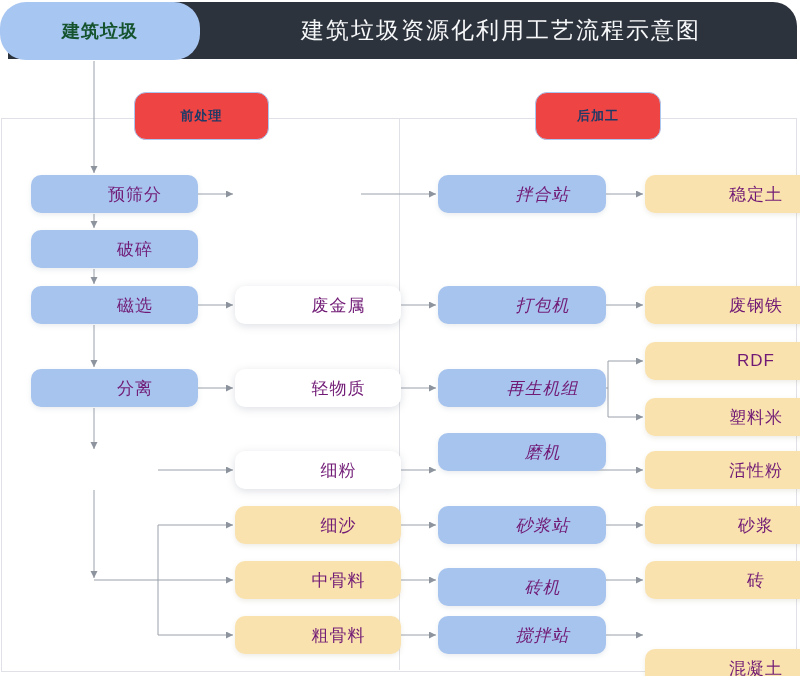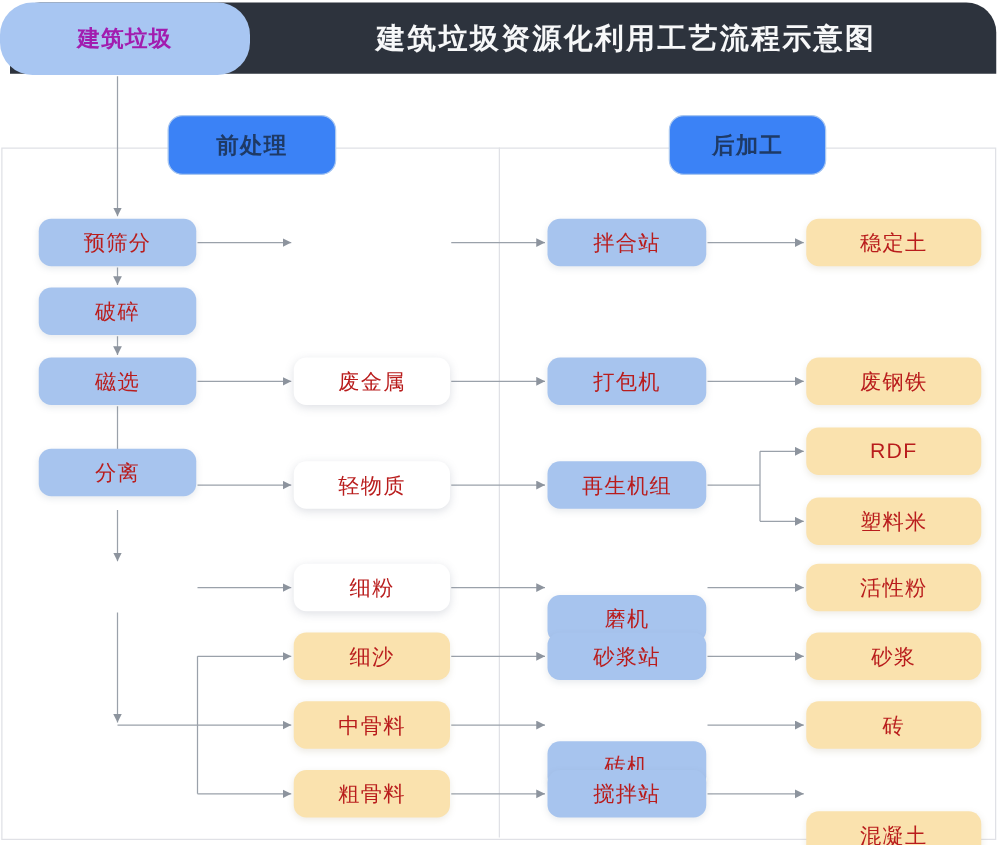--- a/index.html
+++ b/index.html
@@ -8,59 +8,59 @@
     font-family:"Liberation Sans",sans-serif;
   }
   
   .topbar{
     position:absolute;left:8px;top:2px;right:3px;height:57px;
     background:#2d333d;border-radius:24px 24px 0 0;z-index:4;
   }
   .topbar-title{
     position:absolute;left:200px;right:10px;top:2px;height:57px;z-index:5;
     display:flex;align-items:center;justify-content:center;
-    color:#f7f8f9;font-size:23px;font-weight:700;letter-spacing:2px;padding-left:12px;
+    color:#f7f8f9;font-size:23px;font-weight:400;letter-spacing:2px;padding-left:12px;
   }
   .badge{
     position:absolute;left:0;top:2px;width:200px;height:58px;z-index:6;
     background:#a8c6f2;border-radius:26px;
     display:flex;align-items:center;justify-content:center;
-    color:#a21caf;font-size:18px;font-weight:700;letter-spacing:1px;
+    color:#14532d;font-size:18px;font-weight:700;letter-spacing:1px;
   }
   
   .panel{
     position:absolute;left:1px;top:118px;width:794px;height:552px;
     border:1px solid #e0e1e6;z-index:1;background:#fff;
   }
   .vdivider{
     position:absolute;left:399px;top:118px;width:1px;height:552px;
     background:#e0e1e6;z-index:1;
   }
   
   .seclabel{
     position:absolute;top:92px;height:48px;z-index:3;box-sizing:border-box;
-    background:#3b82f6;border:1.5px solid #a9c7f0;border-radius:12px;
+    background:#ef4444;border:1.5px solid #a9c7f0;border-radius:12px;
     display:flex;align-items:center;justify-content:center;
-    color:#1e3a66;font-size:18px;font-weight:600;letter-spacing:1px;
+    color:#1e3a66;font-size:13px;font-weight:600;letter-spacing:1px;
   }
   
   svg.edges{position:absolute;left:0;top:0;z-index:2;}
   svg.edges line, svg.edges path.wire{stroke:#9aa1aa;stroke-width:1;fill:none;}
   
   .node{
     position:absolute;height:38px;z-index:3;border-radius:10px;
     display:flex;align-items:center;justify-content:center;
-    font-size:17px;font-weight:500;color:#b91c1c;letter-spacing:1px;
+    font-size:17px;font-weight:500;color:#701a75;letter-spacing:1px;padding-left:41px;
   }
   .blue{background:#a7c4ee;box-shadow:0 2px 5px rgba(110,125,150,.15);}
   .yellow{background:#fae2ae;box-shadow:0 2px 5px rgba(140,125,90,.15);}
   .white{background:#ffffff;box-shadow:0 2px 8px rgba(100,110,130,.22);}
   .c1{left:31px;width:126px;}
   .c2{left:235px;width:125px;}
-  .c3{left:438px;width:127px;}
+  .c3{left:438px;width:127px;font-style:italic;}
   .c4{left:645px;width:140px;}
 </style>
 </head>
 <body>
 
 <div class="canvas">
 
   <div class="topbar"></div>
   <div class="topbar-title">建筑垃圾资源化利用工艺流程示意图</div>
   <div class="badge">建筑垃圾</div>
@@ -112,35 +112,35 @@
     <line x1="608" y1="361" x2="643" y2="361" marker-end="url(#ar)"></line>
     <line x1="608" y1="417" x2="643" y2="417" marker-end="url(#ar)"></line>
   </svg>
 
   <div class="seclabel" style="left:134px;width:135px;">前处理</div>
   <div class="seclabel" style="left:535px;width:126px;">后加工</div>
 
   <div class="node blue c1" style="top:175px;">预筛分</div>
   <div class="node blue c1" style="top:230px;">破碎</div>
   <div class="node blue c1" style="top:286px;">磁选</div>
-  <div class="node blue c1" style="top:359px;text-align:center;">分离</div>
+  <div class="node blue c1" style="top:369px;text-align:center;">分离</div>
 
   <div class="node white c2" style="top:286px;">废金属</div>
   <div class="node white c2" style="top:369px;">轻物质</div>
   <div class="node white c2" style="top:451px;">细粉</div>
   <div class="node yellow c2" style="top:506px;">细沙</div>
   <div class="node yellow c2" style="top:561px;">中骨料</div>
   <div class="node yellow c2" style="top:616px;">粗骨料</div>
 
   <div class="node blue c3" style="top:175px;">拌合站</div>
   <div class="node blue c3" style="top:286px;">打包机</div>
   <div class="node blue c3" style="top:369px;">再生机组</div>
-  <div class="node blue c3" style="top:433px;margin-top:43px;">磨机</div>
+  <div class="node blue c3" style="top:433px;">磨机</div>
   <div class="node blue c3" style="top:506px;">砂浆站</div>
-  <div class="node blue c3" style="top:593px;">砖机</div>
+  <div class="node blue c3" style="top:568px;">砖机</div>
   <div class="node blue c3" style="top:616px;">搅拌站</div>
 
   <div class="node yellow c4" style="top:175px;">稳定土</div>
   <div class="node yellow c4" style="top:286px;">废钢铁</div>
   <div class="node yellow c4" style="top:342px;">RDF</div>
   <div class="node yellow c4" style="top:398px;">塑料米</div>
   <div class="node yellow c4" style="top:451px;">活性粉</div>
   <div class="node yellow c4" style="top:506px;">砂浆</div>
   <div class="node yellow c4" style="top:561px;">砖</div>
   <div class="node yellow c4" style="top:649px;">混凝土</div>

